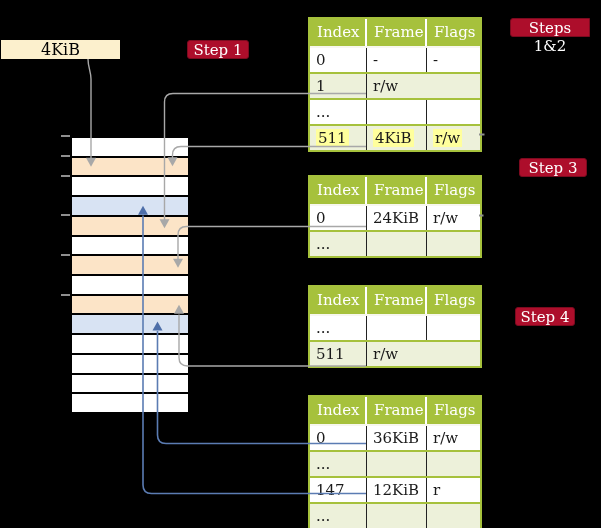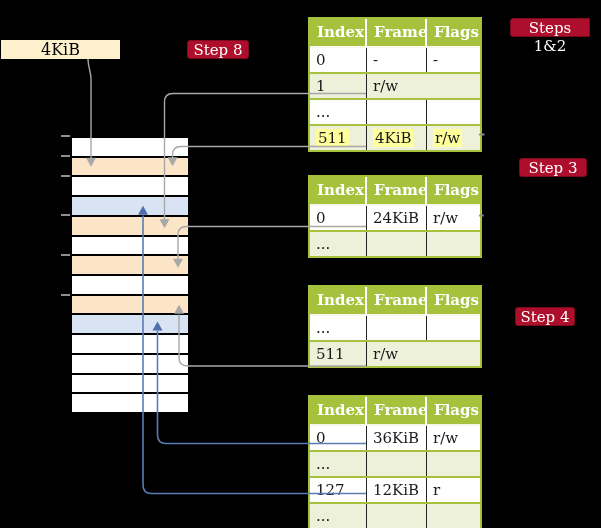--- a/index.html
+++ b/index.html
@@ -26,21 +26,21 @@
   .mrow{flex:1;background:#fff;border-top:2px solid #000;}
   .mrow:first-child{border-top:0;}
   .mrow.peach{background:var(--peach);}
   .mrow.blue{background:var(--page-blue);}
 
   
   .ptable{position:absolute;left:308px;width:174px;background:#fff;
     border:2px solid var(--olive);box-sizing:border-box;}
   .t1{top:17px;} .t2{top:175px;} .t3{top:285px;} .t4{top:395px;}
   .thead{display:grid;grid-template-columns:57px 60px 53px;height:27px;background:var(--olive);}
-  .th{color:#fff;font-weight:bold;font-size:15px;line-height:27px;padding-left:7px;
+  .th{color:#fff;font-weight:normal;font-size:15px;line-height:27px;padding-left:7px;
     border-right:2px solid #fff;box-sizing:border-box;overflow:hidden;}
   .th:last-child{border-right:0;}
   .tr{display:grid;grid-template-columns:57px 60px 53px;height:26px;
     border-top:2px solid var(--olive);box-sizing:border-box;}
   .thead + .tr{border-top-color:#f7f7ee;}
   .tr.shade{background:var(--light-green);}
   .td{font-size:15px;line-height:24px;padding-left:6px;color:var(--ink);
     border-right:1px solid #222;box-sizing:border-box;overflow:hidden;white-space:nowrap;}
   .td:last-child{border-right:0;}
   .hl{background:var(--highlight-yellow);padding:0 2px;}
@@ -53,21 +53,21 @@
   .barrow{fill:var(--arrow-blue);stroke:none;}
   .tick{stroke:#8f8f8f;stroke-width:2;}
 </style>
 </head>
 <body>
 
 <div class="stage">
 
   <div class="size-box">4KiB</div>
 
-  <div class="badge b-step0">Step 8</div>
+  <div class="badge b-step0">Step 1</div>
   <div class="badge b-steps12">Steps 1&amp;2</div>
   <div class="badge b-step3">Step 3</div>
   <div class="badge b-step4">Step 4</div>
 
   <div class="memcol" id="memcol">
       <div class="mrow plain"></div>
       <div class="mrow peach"></div>
       <div class="mrow plain"></div>
       <div class="mrow blue"></div>
       <div class="mrow peach"></div>
@@ -151,21 +151,21 @@
         <div class="td">0</div>
         <div class="td">36KiB</div>
         <div class="td">r/w</div>
       </div>
       <div class="tr shade">
         <div class="td">...</div>
         <div class="td"></div>
         <div class="td"></div>
       </div>
       <div class="tr">
-        <div class="td">127</div>
+        <div class="td">147</div>
         <div class="td">12KiB</div>
         <div class="td">r</div>
       </div>
       <div class="tr shade">
         <div class="td">...</div>
         <div class="td"></div>
         <div class="td"></div>
       </div>
     </div>
 

